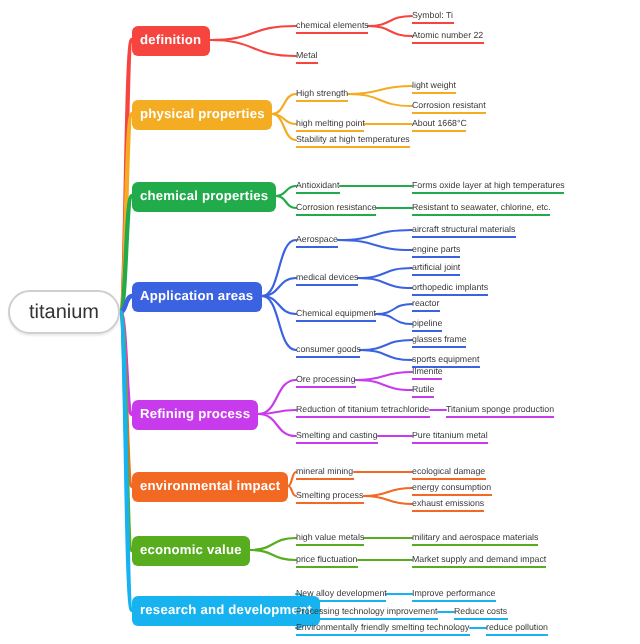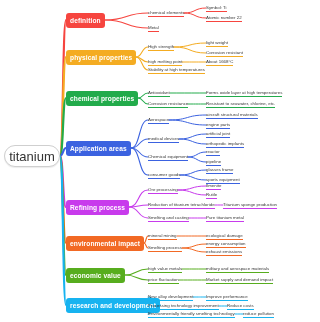--- a/index.html
+++ b/index.html
@@ -10,21 +10,21 @@
   }
   #map{position:absolute;left:0;top:0;width:310px;height:322px;}
   svg.links{position:absolute;left:0;top:0;width:310px;height:322px;pointer-events:none;}
 
   .node{position:absolute;box-sizing:border-box;white-space:nowrap;}
 
   
   .root{
     left:4px;top:145px;width:56px;height:22px;
     border:1px solid #cfcfcf;border-radius:11px;background:#fff;
-    color:#333;font-size:13px;display:flex;align-items:center;justify-content:center;
+    color:#333;font-size:10px;display:flex;align-items:center;justify-content:center;
     box-shadow:0 1px 1px rgba(0,0,0,.08);
   }
 
   
   .l1{
     color:#fff;font-size:6.6px;font-weight:bold;border-radius:3px;
     display:flex;align-items:center;justify-content:center;
     padding:0 4px;height:15px;letter-spacing:.1px;
   }
 

